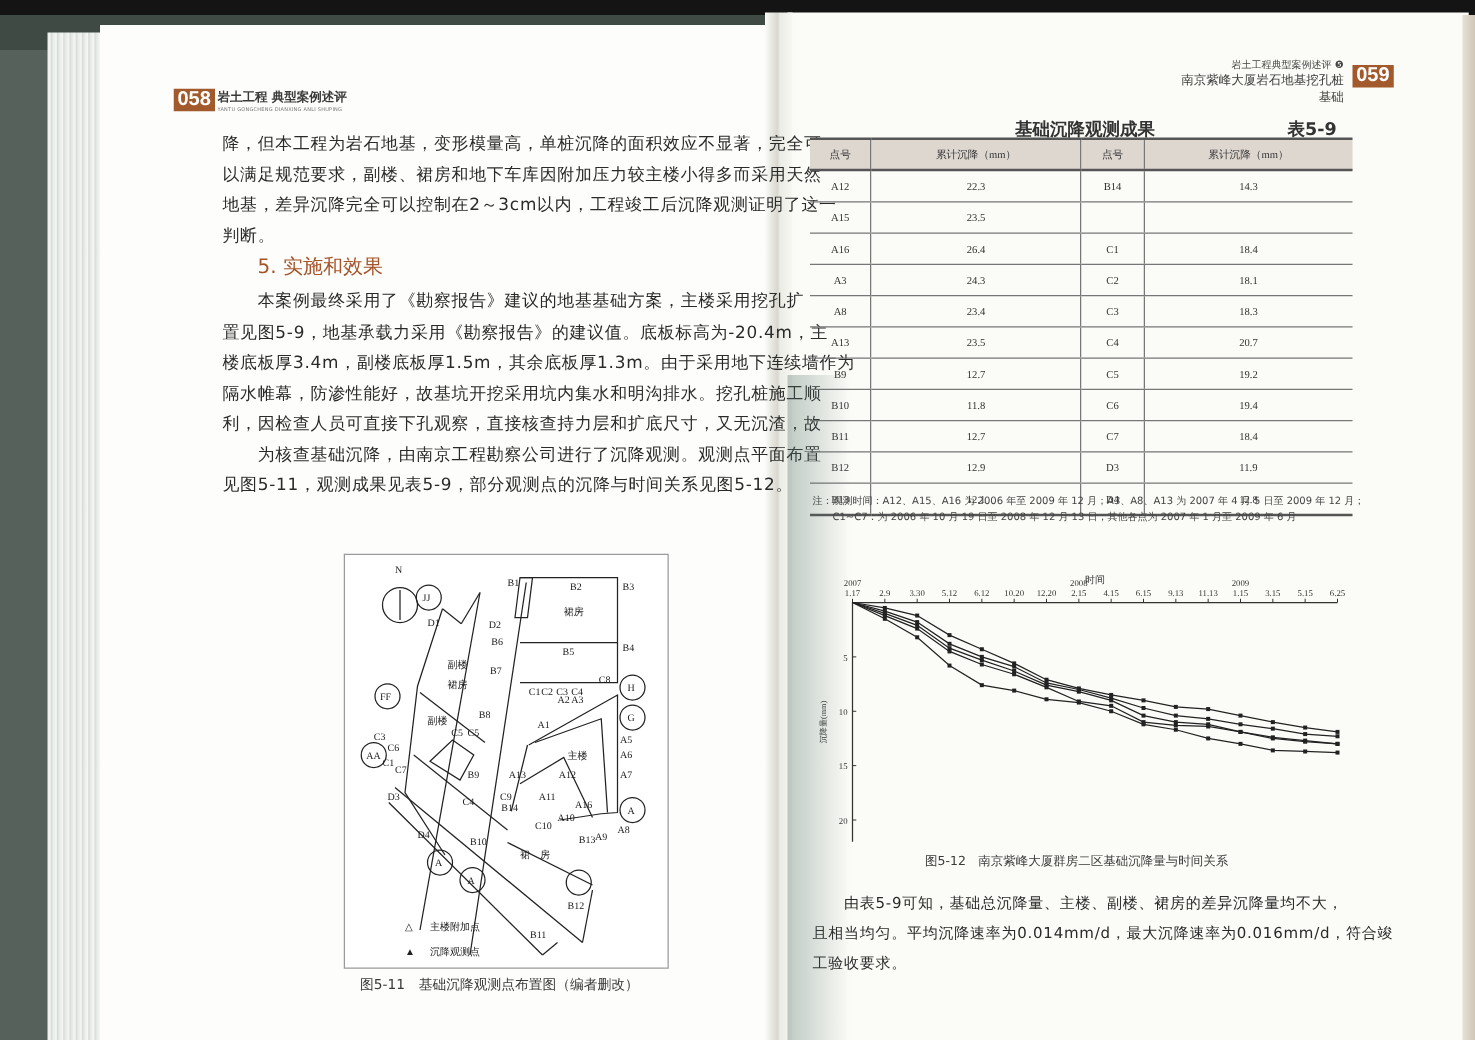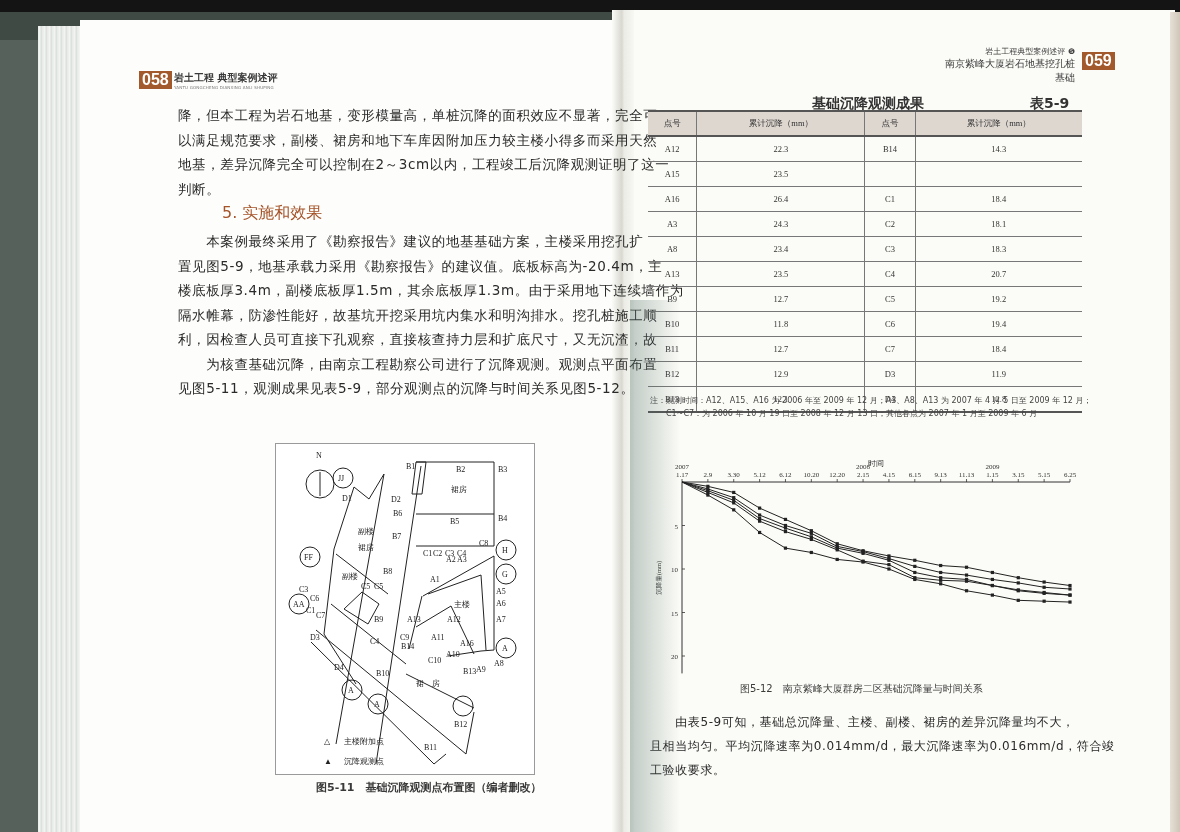--- a/index.html
+++ b/index.html
@@ -12,21 +12,21 @@
   .page-right{position:absolute;left:630px;top:10px;width:545px;height:822px;background:#fbfbf7;}
   .right-edge{position:absolute;left:1170px;top:12px;width:10px;height:820px;background:linear-gradient(90deg,#e6e0d6,#cfc6b8);}
   .shadow-right{position:absolute;left:630px;top:300px;width:50px;height:532px;background:linear-gradient(90deg,rgba(80,110,100,.35),rgba(255,255,255,0));pointer-events:none;}
 
   .pnum{position:absolute;background:#a25a2c;color:#fff;font-family:"Liberation Sans",sans-serif;font-weight:bold;font-size:16px;padding:0 3px;line-height:18px;}
   .hdr-title{position:absolute;font-size:10px;color:#3a3a3a;font-weight:bold;}
   .hdr-sub{position:absolute;font-size:4px;color:#777;letter-spacing:.2px;}
   .hdr-small{position:absolute;font-size:8px;color:#444;text-align:right;}
 
   .para{position:absolute;font-size:13.5px;line-height:24.5px;color:#2a2a2a;letter-spacing:.6px;}
-  .sec-title{position:absolute;font-size:16px;color:#a5542a;margin-left:16px;}
+  .sec-title{position:absolute;font-size:16px;color:#a5542a;}
 
   .diagram{position:absolute;left:275px;top:443px;width:258px;height:330px;border:1px solid #9a9a9a;background:#fff;}
   .cap{position:absolute;font-size:11px;color:#3a3a3a;}
 
   .tbl-title{position:absolute;font-size:14px;font-weight:bold;color:#333;}
   table.obs{position:absolute;left:648px;top:110px;width:434px;border-collapse:collapse;font-family:"Liberation Serif",serif;font-size:8.5px;color:#333;}
   table.obs th{background:#ded7d0;font-weight:normal;height:21px;border-top:2px solid #555;border-bottom:2px solid #555;margin-left:11px;}
   table.obs td{height:22px;text-align:center;border-bottom:1px solid #777;}
   table.obs th + th, table.obs td + td{border-left:1px solid #777;text-align:center;}
   table.obs tr:last-child td{border-bottom:2px solid #555;}
@@ -174,21 +174,21 @@
     </g>
 
     <g font-size="8">
       <text x="48" y="300">△</text>
       <text x="68" y="300">主楼附加点</text>
       <text x="48" y="320">▲</text>
       <text x="68" y="320">沉降观测点</text>
     </g>
   </svg>
 </div>
-<div class="cap" style="left:316px;top:780px;font-weight:bold;">图5-11　基础沉降观测点布置图（编者删改）</div>
+<div class="cap" style="left:288px;top:780px;">图5-11　基础沉降观测点布置图（编者删改）</div>
 
 <div class="hdr-small" style="left:945px;top:46px;width:130px;">岩土工程典型案例述评 ❺</div>
 <div class="hdr-title" style="left:945px;top:57px;width:130px;text-align:right;font-weight:normal;">南京紫峰大厦岩石地基挖孔桩基础</div>
 <div class="pnum" style="left:1082px;top:52px;">059</div>
 
 <div class="tbl-title" style="left:812px;top:95px;">基础沉降观测成果</div>
 <div class="tbl-title" style="left:1030px;top:95px;">表5-9</div>
 <table class="obs">
   <thead>
     <tr>

